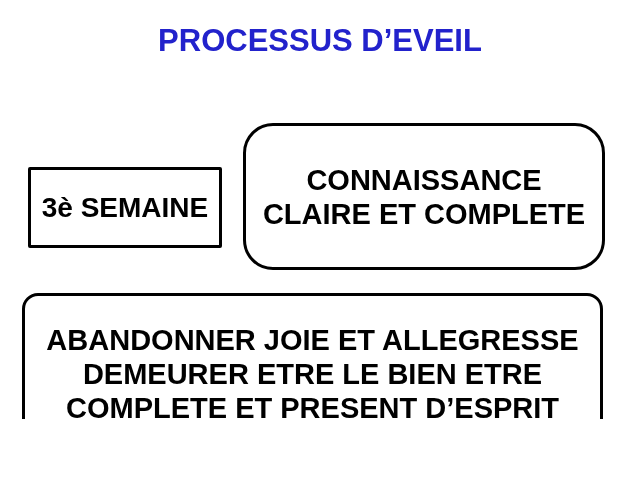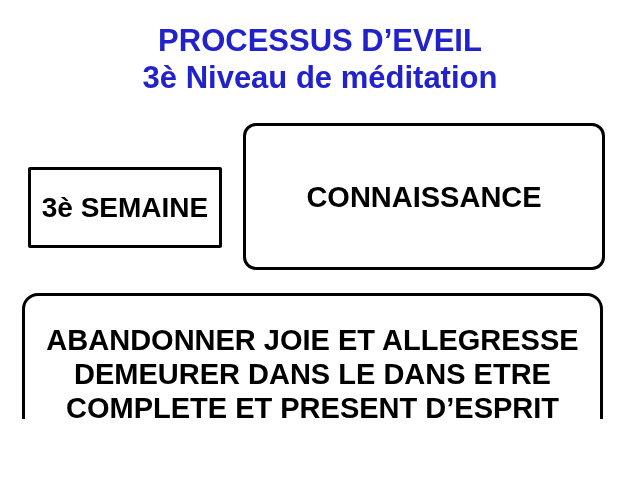--- a/index.html
+++ b/index.html
@@ -50,47 +50,47 @@
     width: 194px;
     height: 81px;
     border-radius: 2px;
     font-size: 28px;
   }
   .box-knowledge {
     left: 243px;
     top: 123px;
     width: 362px;
     height: 147px;
-    border-radius: 13px;
+    border-radius: 30px;
   }
   .box-practice {
     left: 22px;
     top: 293px;
     width: 581px;
     height: 162px;
     border-radius: 16px;
   }
 </style>
 </head>
 <body>
 
 <div class="slide">
 
   <div class="title">
     <div>PROCESSUS D’EVEIL</div>
-    <div>3è Niveau de méditation</div>
   </div>
 
   <div class="box box-week">
     <div>3è SEMAINE</div>
   </div>
 
   <div class="box box-knowledge">
     <div>CONNAISSANCE</div>
+    <div>CLAIRE ET COMPLETE</div>
   </div>
 
   <div class="box box-practice">
     <div>ABANDONNER JOIE ET ALLEGRESSE</div>
-    <div>DEMEURER DANS LE DANS ETRE</div>
+    <div>DEMEURER ETRE LE BIEN ETRE</div>
     <div>COMPLETE ET PRESENT D’ESPRIT</div>
   </div>
 
 </div>
 
 </body></html>

